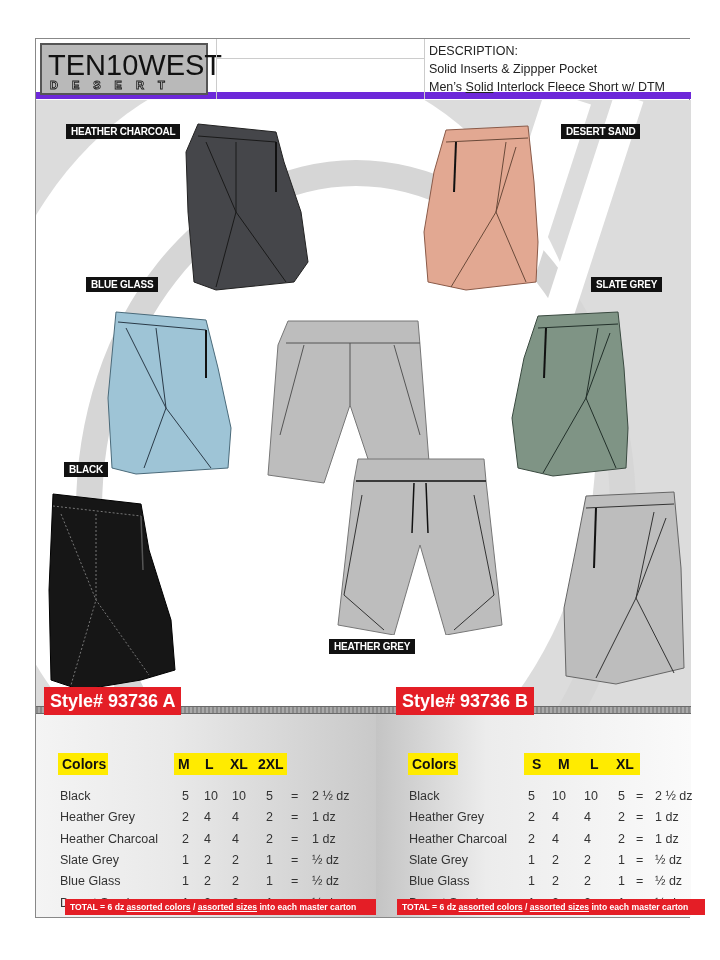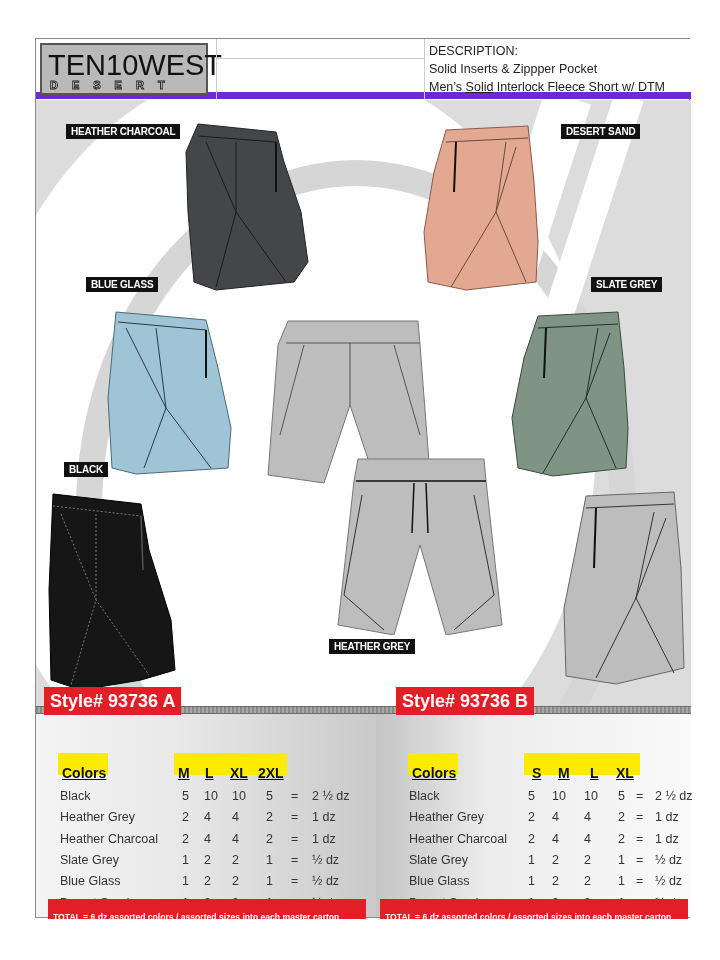--- a/index.html
+++ b/index.html
@@ -28,24 +28,24 @@
   .short svg { width: 100%; height: 100%; display: block; }
 
   
   .bottom { position: absolute; left: 0; top: 648px; width: 655px; height: 232px; }
   .divider { position: absolute; left: 0; top: 19px; width: 655px; height: 8px; background: repeating-linear-gradient(90deg,#8a8a8a 0 2px,#a9a9a9 2px 4px); border-top:1px solid #6a6a6a; border-bottom:1px solid #6a6a6a; }
   .panel { position: absolute; top: 27px; height: 203px; }
   .panel.a { left: 0; width: 340px; background: linear-gradient(90deg,#f4f4f4 0%,#e9e9e9 40%,#c9c9c9 100%); }
   .panel.b { left: 340px; width: 315px; background: linear-gradient(90deg,#c4c4c4 0%,#ececec 35%,#fafafa 100%); }
   .stylebadge { position: absolute; top: 0; background: #e41e26; color: #fff; font-family: "Liberation Sans", sans-serif; font-weight: bold; font-size: 18px; padding: 2px 6px; height: 28px; line-height: 24px; white-space: nowrap; }
   .ylw { position: absolute; background: #ffeb00; font-family: "Liberation Sans", sans-serif; font-weight: bold; font-size: 14px; color: #111; height: 22px; line-height: 22px; }
-  .ylw span { position: absolute; top: 9px; text-decoration: underline; }
+  .ylw span { position: absolute; top: 0; }
   .trow { position: absolute; font-family: "Liberation Sans", sans-serif; font-size: 12.5px; color: #333; height: 20px; }
   .trow span { position: absolute; top: 0; white-space: nowrap; }
-  .total { position: absolute; background: #e41e26; color: #fff; font-family: "Liberation Sans", sans-serif; font-weight: bold; font-size: 8.6px; height: 16px; line-height: 16px; padding: 10px 5px; white-space: nowrap; }
+  .total { position: absolute; background: #e41e26; color: #fff; font-family: "Liberation Sans", sans-serif; font-weight: bold; font-size: 8.6px; height: 16px; line-height: 16px; padding: 0 5px; white-space: nowrap; margin-left: 17px; }
   .total u { text-decoration: underline; }
 </style>
 </head>
 <body>
 
 <div class="sheet">
 
   <div class="hdr">
     <div class="logo">
       <div class="big">TEN10WEST</div>

